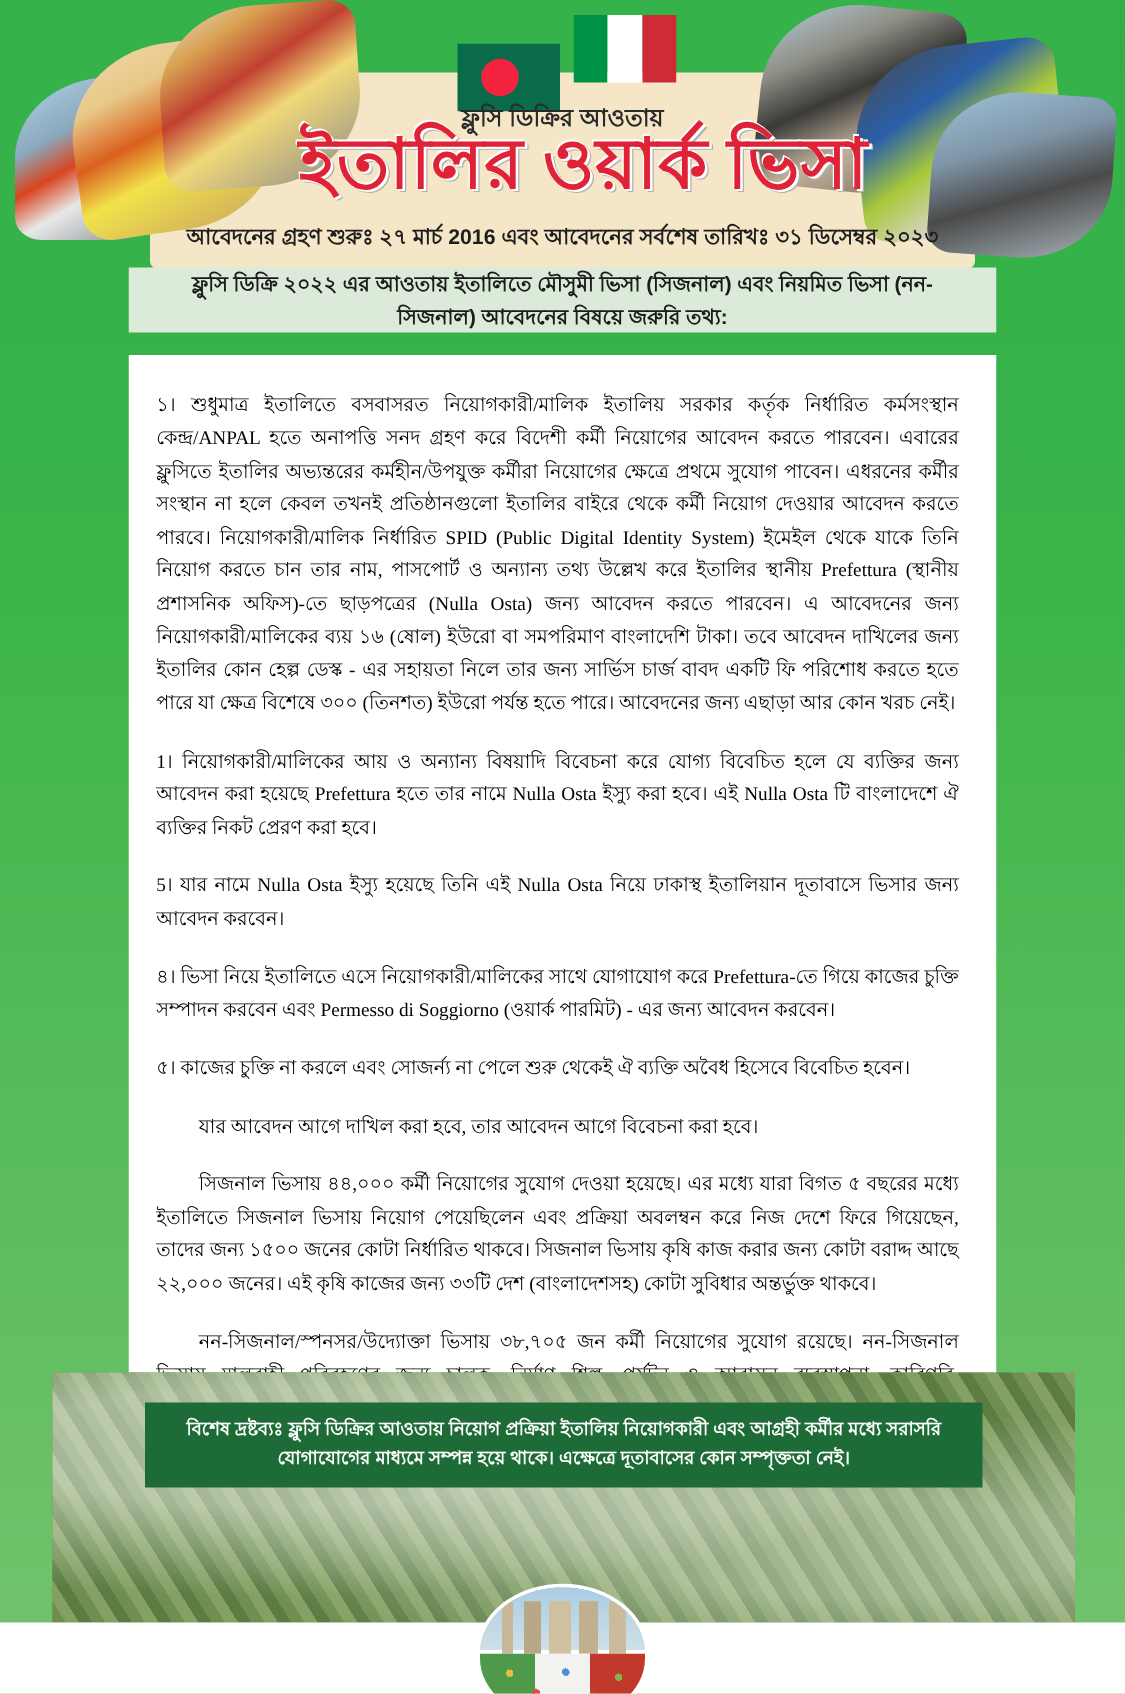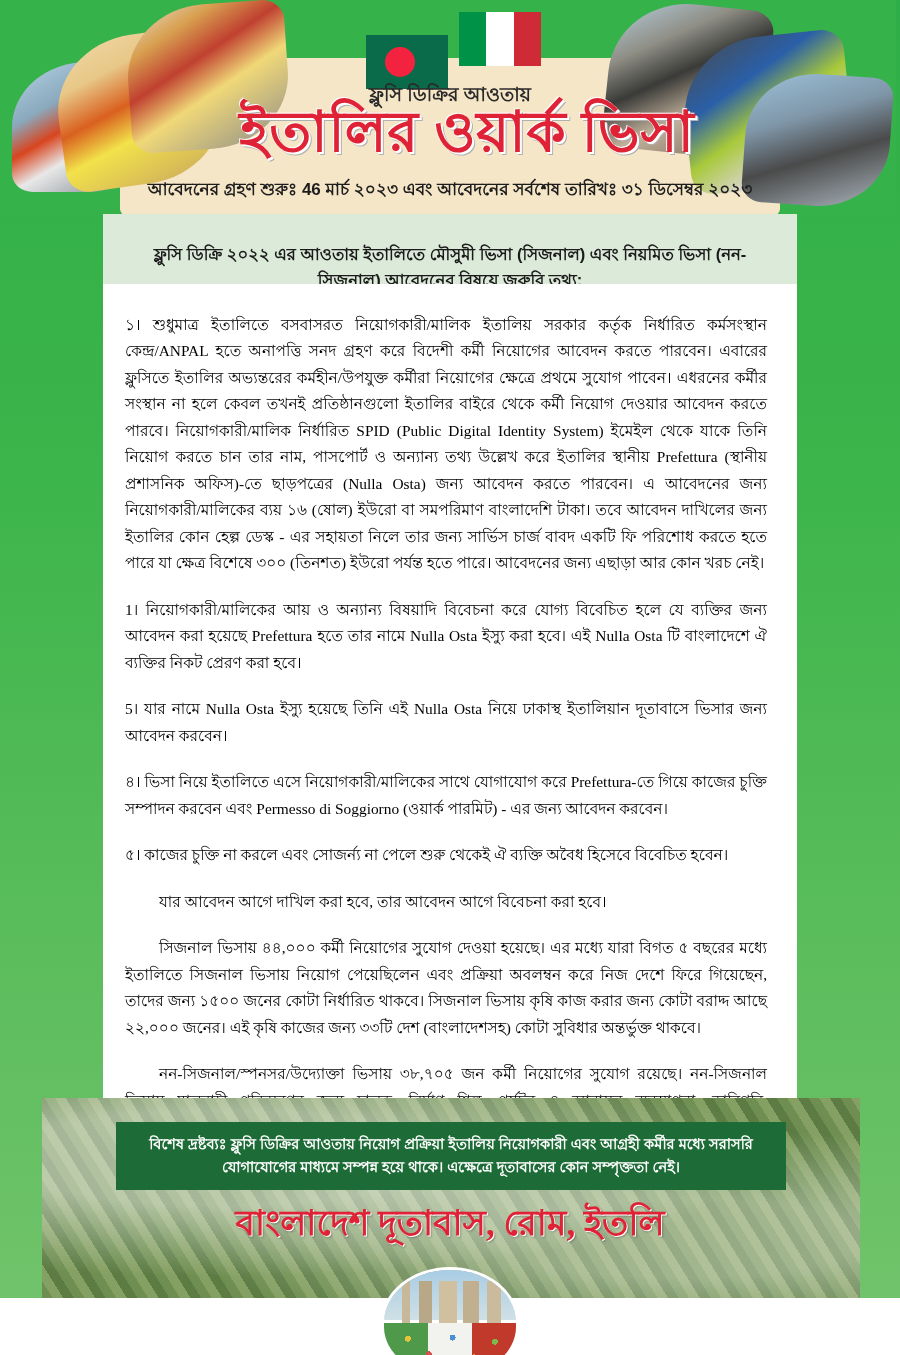--- a/index.html
+++ b/index.html
@@ -69,22 +69,22 @@
         background:linear-gradient(150deg,#e8e0d4 0%,#d8a050 22%,#c04030 40%,#f0d878 58%,#8a8a8a 100%); }
   .rf1{ right:128px; top:4px; width:160px; height:150px; transform:rotate(6deg);
         background:linear-gradient(150deg,#b9d4e6 0%,#8f8f86 28%,#3a3a38 46%,#c0b09a 66%,#6a5a4a 100%); }
   .rf2{ right:46px; top:36px; width:165px; height:152px; transform:rotate(-6deg);
         background:linear-gradient(150deg,#4a4a48 0%,#2a5fa8 32%,#a8c93a 52%,#d8d4c8 72%,#7a6a58 100%); }
   .rf3{ right:6px; top:74px; width:145px; height:132px; transform:rotate(4deg);
         background:linear-gradient(160deg,#9fc4dd 0%,#7f96a8 35%,#4a4a4a 60%,#b0bcc4 100%); }
 
   
   .subtitle-band {
-    position:absolute; left:103px; top:214px; width:694px; height:70px;
-    background:#dcead9; padding:28px 30px 0 30px;
+    position:absolute; left:103px; top:214px; width:694px; height:52px;
+    background:#dcead9; padding:2px 30px 0 30px;
   }
   .subtitle-band p {
     font-family:"Liberation Sans", sans-serif;
     font-size:16.5px; font-weight:bold; color:#1b1b1b;
     text-align:center; line-height:1.55;
   }
 
   
   .body-panel {
     position:absolute; left:103px; top:284px; width:694px; height:823px;
@@ -169,21 +169,21 @@
 
     <div class="flags">
       <span class="flag flag-bd"></span>
       <span class="flag-it">
         <span class="it-g"></span><span class="it-w"></span><span class="it-r"></span>
       </span>
     </div>
 
     <div class="kicker">ফ্লুসি ডিক্রির আওতায়</div>
     <div class="main-title">ইতালির ওয়ার্ক ভিসা</div>
-    <div class="date-line">আবেদনের গ্রহণ শুরুঃ 46 মার্চ ২০২৩ এবং আবেদনের সর্বশেষ তারিখঃ ৩১ ডিসেম্বর ২০২৩</div>
+    <div class="date-line">আবেদনের গ্রহণ শুরুঃ ২৭ মার্চ 2016 এবং আবেদনের সর্বশেষ তারিখঃ ৩১ ডিসেম্বর ২০২৩</div>
   </div>
 
   <div class="subtitle-band">
     <p>ফ্লুসি ডিক্রি ২০২২ এর আওতায় ইতালিতে  মৌসুমী ভিসা (সিজনাল) এবং নিয়মিত ভিসা (নন-সিজনাল) আবেদনের বিষয়ে জরুরি তথ্য:</p>
   </div>
 
   <div class="body-panel">
     <p class="para p1">১। শুধুমাত্র ইতালিতে বসবাসরত নিয়োগকারী/মালিক ইতালিয় সরকার কর্তৃক নির্ধারিত কর্মসংস্থান কেন্দ্র/ANPAL হতে অনাপত্তি সনদ গ্রহণ করে বিদেশী কর্মী নিয়োগের আবেদন করতে পারবেন। এবারের ফ্লুসিতে ইতালির অভ্যন্তরের কর্মহীন/উপযুক্ত কর্মীরা নিয়োগের ক্ষেত্রে প্রথমে সুযোগ পাবেন। এধরনের কর্মীর সংস্থান না হলে কেবল তখনই প্রতিষ্ঠানগুলো ইতালির বাইরে থেকে কর্মী নিয়োগ দেওয়ার আবেদন করতে পারবে। নিয়োগকারী/মালিক নির্ধারিত SPID (Public Digital Identity System)  ইমেইল থেকে যাকে তিনি নিয়োগ করতে চান তার নাম, পাসপোর্ট ও অন্যান্য তথ্য উল্লেখ করে ইতালির স্থানীয় Prefettura (স্থানীয় প্রশাসনিক অফিস)-তে ছাড়পত্রের (Nulla Osta) জন্য আবেদন করতে পারবেন। এ আবেদনের জন্য নিয়োগকারী/মালিকের ব্যয় ১৬ (ষোল) ইউরো বা সমপরিমাণ বাংলাদেশি টাকা। তবে আবেদন দাখিলের জন্য ইতালির কোন হেল্প ডেস্ক - এর সহায়তা নিলে তার জন্য সার্ভিস চার্জ বাবদ একটি ফি পরিশোধ করতে হতে পারে যা ক্ষেত্র বিশেষে ৩০০ (তিনশত) ইউরো পর্যন্ত হতে পারে। আবেদনের জন্য এছাড়া আর কোন খরচ নেই।</p>
     <p class="para">1। নিয়োগকারী/মালিকের আয় ও অন্যান্য বিষয়াদি বিবেচনা করে যোগ্য বিবেচিত হলে যে ব্যক্তির জন্য আবেদন করা হয়েছে Prefettura  হতে তার নামে Nulla Osta  ইস্যু করা হবে। এই Nulla Osta টি বাংলাদেশে ঐ ব্যক্তির নিকট প্রেরণ করা হবে।</p>
     <p class="para">5। যার নামে Nulla Osta ইস্যু হয়েছে তিনি এই Nulla Osta নিয়ে ঢাকাস্থ ইতালিয়ান  দূতাবাসে ভিসার জন্য আবেদন করবেন।</p>
@@ -193,21 +193,20 @@
     <p class="para indent tight">সিজনাল ভিসায় ৪৪,০০০ কর্মী নিয়োগের সুযোগ দেওয়া হয়েছে। এর মধ্যে যারা বিগত ৫ বছরের মধ্যে ইতালিতে সিজনাল ভিসায় নিয়োগ পেয়েছিলেন এবং প্রক্রিয়া অবলম্বন করে নিজ দেশে ফিরে গিয়েছেন, তাদের জন্য ১৫০০ জনের কোটা নির্ধারিত থাকবে। সিজনাল ভিসায় কৃষি কাজ করার জন্য কোটা বরাদ্দ আছে ২২,০০০ জনের। এই কৃষি কাজের জন্য ৩৩টি দেশ (বাংলাদেশসহ) কোটা সুবিধার অন্তর্ভুক্ত থাকবে।</p>
     <p class="para indent">নন-সিজনাল/স্পনসর/উদ্যোক্তা ভিসায় ৩৮,৭০৫ জন কর্মী নিয়োগের সুযোগ রয়েছে। নন-সিজনাল ভিসায় মালবাহী  পরিবহণের জন্য চালক, নির্মাণ শিল্প, পর্যটন ও আবাসন ব্যবস্থাপনা, কারিগরি, টেলিযোগাযোগ, জাহাজ নির্মাণ, খাদ্যসামগ্রী বিক্রয় ও ব্যবস্থাপনা সেক্টর সমূহে কর্মী নিয়োগের ক্ষেত্রে বাংলাদেশসহ  ৩৩টি দেশ অন্তর্ভূক্ত আছে। এই ৩৩টি দেশের জন্য ৩০,১০৫টি কোটা সংরক্ষিত থাকবে।  তবে প্রতিটি দেশের জন্য পৃথক করে কোন কোটা নির্ধারণ করা হয় নি। ইতালিতে অবস্থানরত সিজনাল ভিসায় এবং শিক্ষা/প্রশিক্ষণ ভিসায় আগত ৬৬০০ জনের ভিসা পরিবর্তন করে স্থায়ী কর্মী ভিসায় (নন সিজনাল ভিসায়) রুপান্তর করার সুযোগ থাকবে।</p>
   </div>
 
   <div class="footer-photo"></div>
 
   <div class="note-box">
     <p>বিশেষ দ্রষ্টব্যঃ ফ্লুসি ডিক্রির আওতায় নিয়োগ প্রক্রিয়া ইতালিয় নিয়োগকারী এবং আগ্রহী কর্মীর মধ্যে সরাসরি যোগাযোগের মাধ্যমে সম্পন্ন হয়ে থাকে। এক্ষেত্রে দূতাবাসের কোন সম্পৃক্ততা নেই।</p>
   </div>
 
-  <div class="embassy">বাংলাদেশ দূতাবাস, রোম, ইতলি</div>
 
   <div class="badge">
     <span class="sky"></span>
     <span class="monu"></span>
     <span class="tri">
         <i class="tg"></i>
         <i class="tw"></i>
         <i class="tr"></i>
       </span>
     <span class="conf"></span>

